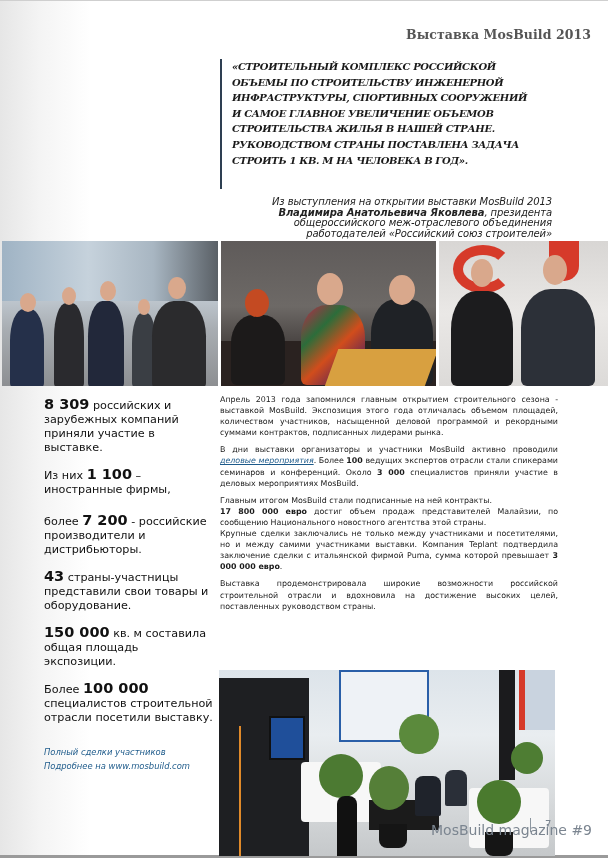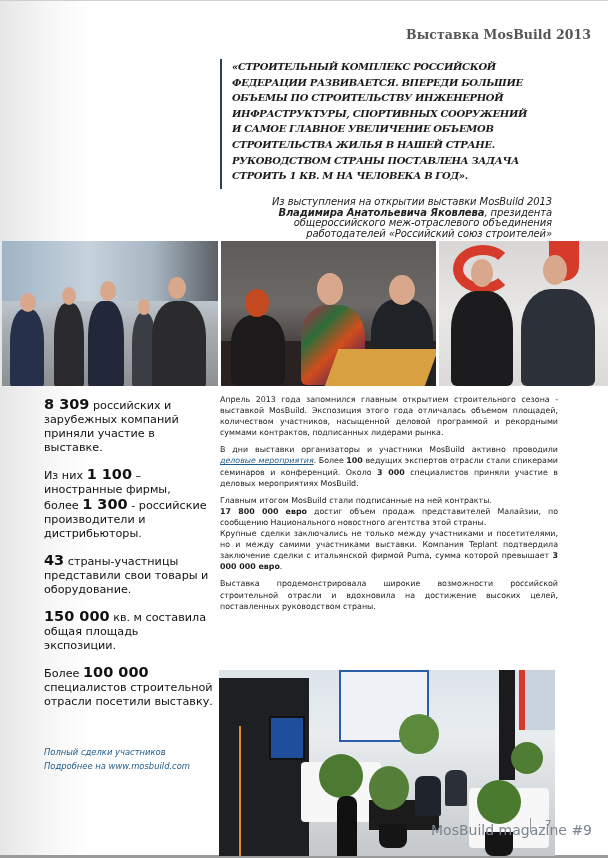--- a/index.html
+++ b/index.html
@@ -47,21 +47,20 @@
 </style>
 </head>
 <body>
 
 <div class="page">
 
   <div class="header-title">Выставка MosBuild 2013</div>
 
   <div class="quote">
     <div class="quote-text">«СТРОИТЕЛЬНЫЙ КОМПЛЕКС РОССИЙСКОЙ</div>
-    <div class="quote-text">ФЕДЕРАЦИИ РАЗВИВАЕТСЯ. ВПЕРЕДИ БОЛЬШИЕ</div>
     <div class="quote-text">ОБЪЕМЫ  ПО СТРОИТЕЛЬСТВУ ИНЖЕНЕРНОЙ</div>
     <div class="quote-text">ИНФРАСТРУКТУРЫ, СПОРТИВНЫХ СООРУЖЕНИЙ</div>
     <div class="quote-text">И САМОЕ ГЛАВНОЕ УВЕЛИЧЕНИЕ ОБЪЕМОВ</div>
     <div class="quote-text">СТРОИТЕЛЬСТВА ЖИЛЬЯ В НАШЕЙ СТРАНЕ.</div>
     <div class="quote-text">РУКОВОДСТВОМ СТРАНЫ ПОСТАВЛЕНА ЗАДАЧА</div>
     <div class="quote-text">СТРОИТЬ 1 КВ. М НА ЧЕЛОВЕКА В ГОД».</div>
   </div>
 
   <div class="attribution"><span>Из выступления на открытии выставки MosBuild 2013 </span><b>Владимира Анатольевича Яковлева</b><span>, президента общероссийского меж-отраслевого объединения работодателей «Российский союз строителей»</span></div>
 
@@ -94,22 +93,22 @@
       <div style="position:absolute;left:110px;top:0;width:30px;height:40px;background:#d63a2a;border-radius:0 0 20px 20px;"></div>
       <div class="person" style="left:12px;top:50px;width:62px;height:95px;background:#1c1c1e;"></div>
       <div class="head" style="left:32px;top:18px;width:22px;height:28px;"></div>
       <div class="person" style="left:82px;top:48px;width:74px;height:97px;background:#2c3038;"></div>
       <div class="head" style="left:104px;top:14px;width:24px;height:30px;"></div>
     </div>
   </div>
 
   <div class="stats">
     <div class="stat"><span></span><span class="num">8 309</span><span> российских и зарубежных компаний приняли участие в выставке.</span></div>
-    <div class="stat" style="margin-bottom:0;"><span>Из них </span><span class="num">1 100</span><span> – иностранные фирмы,</span></div>
-    <div class="stat"><span>более </span><span class="num">1 300</span><span> - российские производители и дистрибьюторы.</span></div>
+    <div class="stat" style="margin-bottom:16px;"><span>Из них </span><span class="num">1 100</span><span> – иностранные фирмы,</span></div>
+    <div class="stat"><span>более </span><span class="num">7 200</span><span> - российские производители и дистрибьюторы.</span></div>
     <div class="stat"><span></span><span class="num">43</span><span> страны-участницы представили свои товары и оборудование.</span></div>
     <div class="stat"><span></span><span class="num">150 000</span><span> кв. м составила общая площадь экспозиции.</span></div>
     <div class="stat"><span>Более </span><span class="num">100 000</span><span> специалистов строительной отрасли посетили выставку.</span></div>
   </div>
 
   <div class="links">
     <a class="link" href="#">Полный сделки участников</a>
     <a class="link" href="#">Подробнее на www.mosbuild.com</a>
   </div>
 

